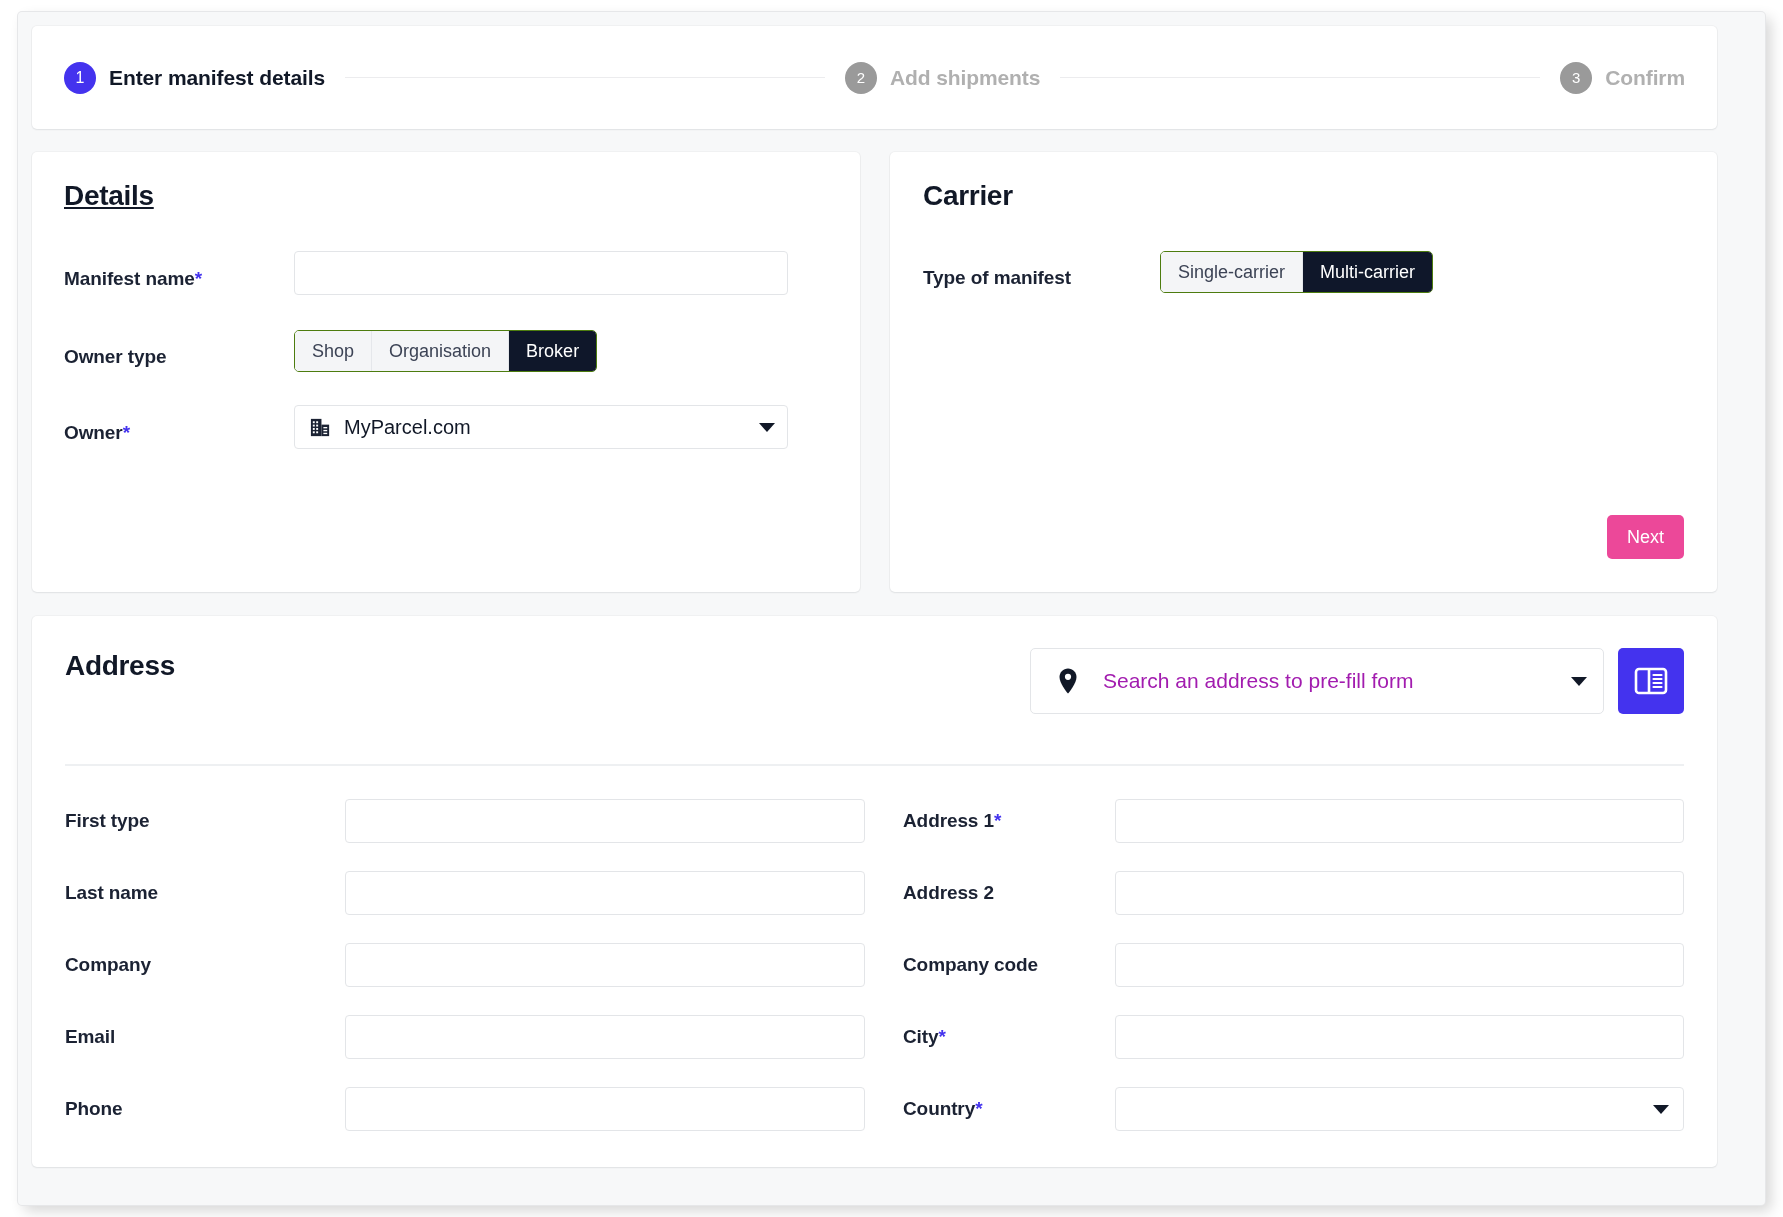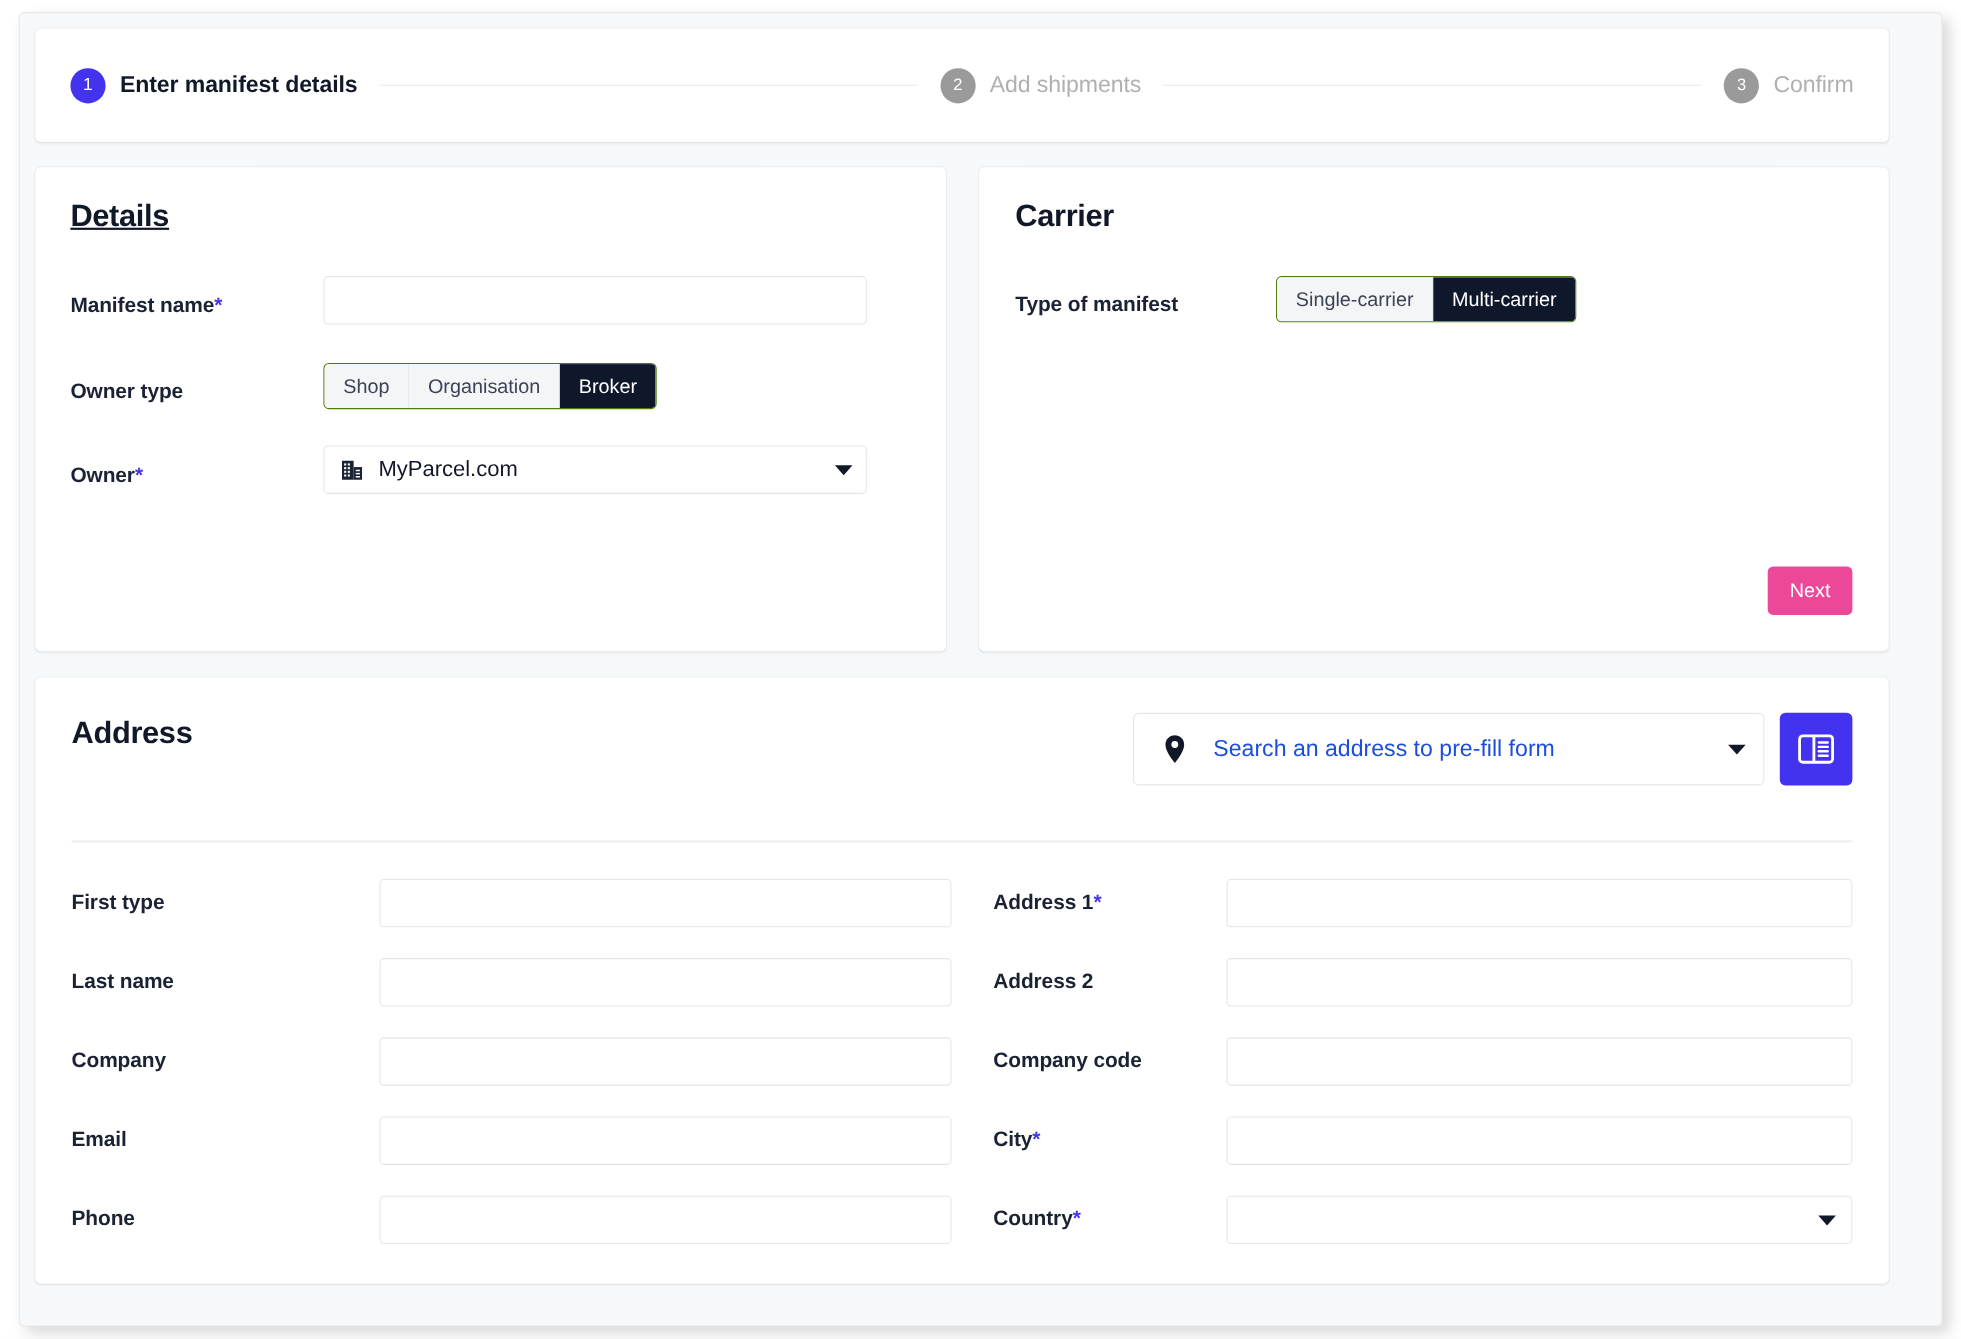--- a/index.html
+++ b/index.html
@@ -56,21 +56,21 @@
     flex: 0 0 auto;
   }
   .step-num.active { background: #4433ee; }
   .step-num.inactive { background: #9a9a9a; font-size: 15px; }
   .step-label {
     margin-left: 13px;
     font-size: 21px;
     letter-spacing: -0.1px;
   }
   .step-label.active { color: #111827; font-weight: 700; }
-  .step-label.inactive { color: #b0b0b0; font-weight: 400; }
+  .step-label.inactive { color: #b0b0b0; font-weight: 700; }
   .step-line {
     flex: 1 1 auto;
     height: 1px;
     background: #ececee;
     margin: 0 20px;
   }
 
   
   .panel-row {
     position: absolute;
@@ -190,21 +190,21 @@
     width: 574px; height: 66px;
     border: 1px solid #e3e5e8;
     border-radius: 5px;
     background: #ffffff;
     display: flex; align-items: center;
     padding: 0 16px 0 26px;
   }
   .addr-search-ph {
     flex: 1 1 auto;
     font-size: 21px;
-    color: #1d4ed8;
+    color: #a21caf;
     margin-left: 24px;
     white-space: nowrap;
   }
   .addr-book-btn {
     width: 66px; height: 66px;
     background: #4433ee;
     border-radius: 5px;
     display: flex; align-items: center; justify-content: center;
     cursor: pointer;
   }

